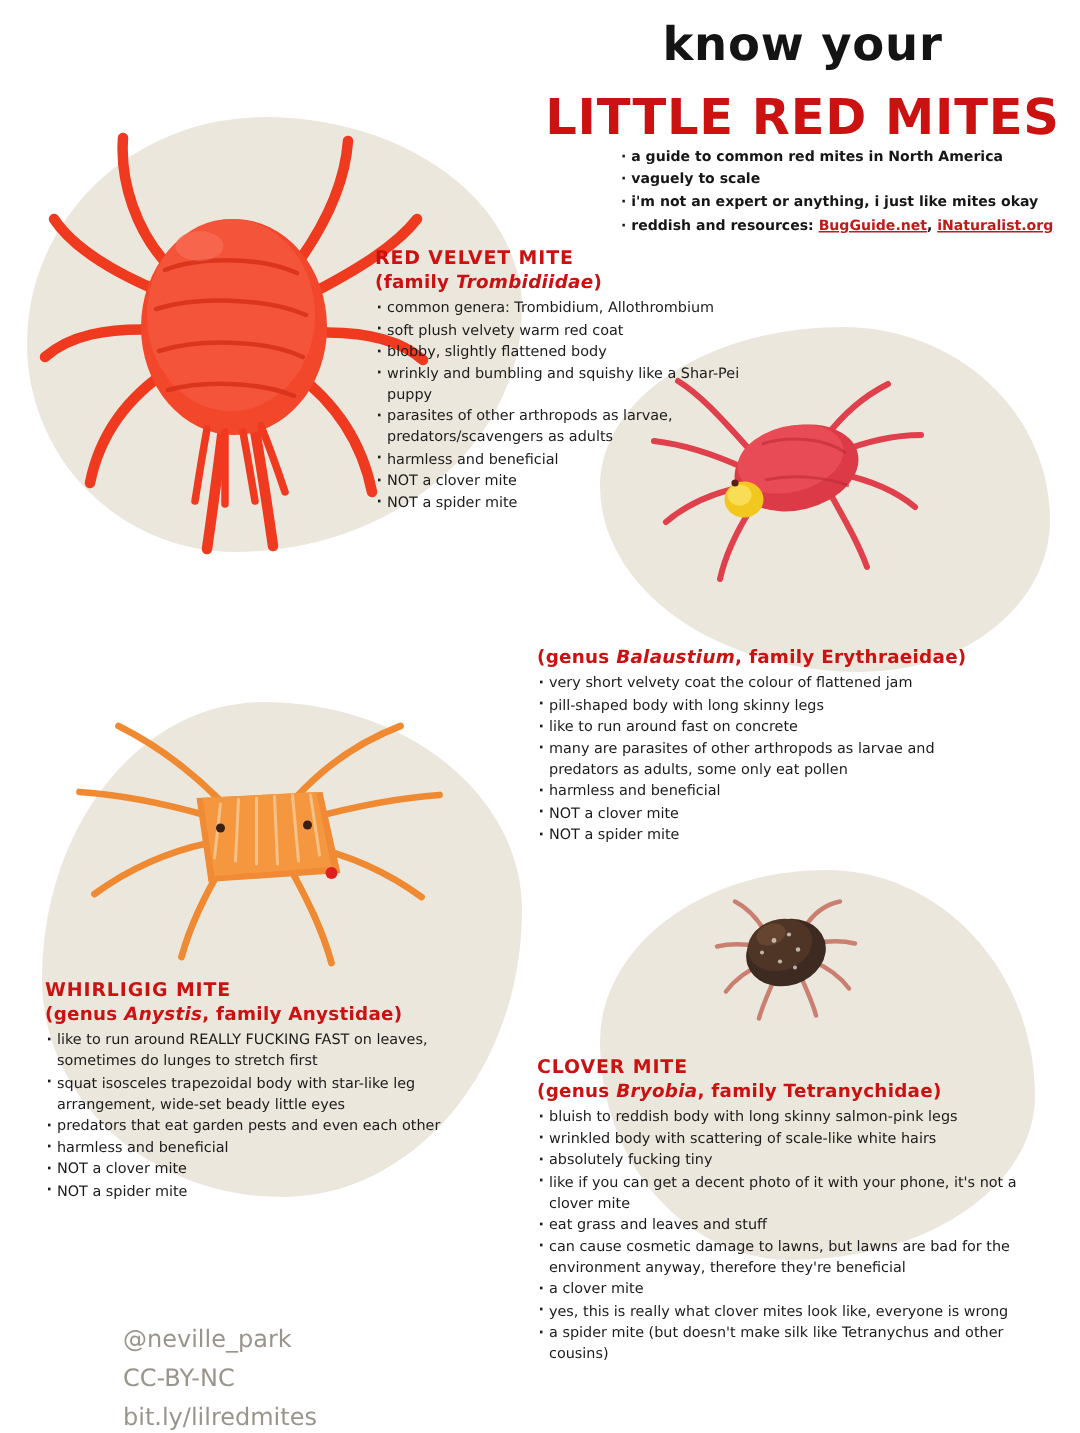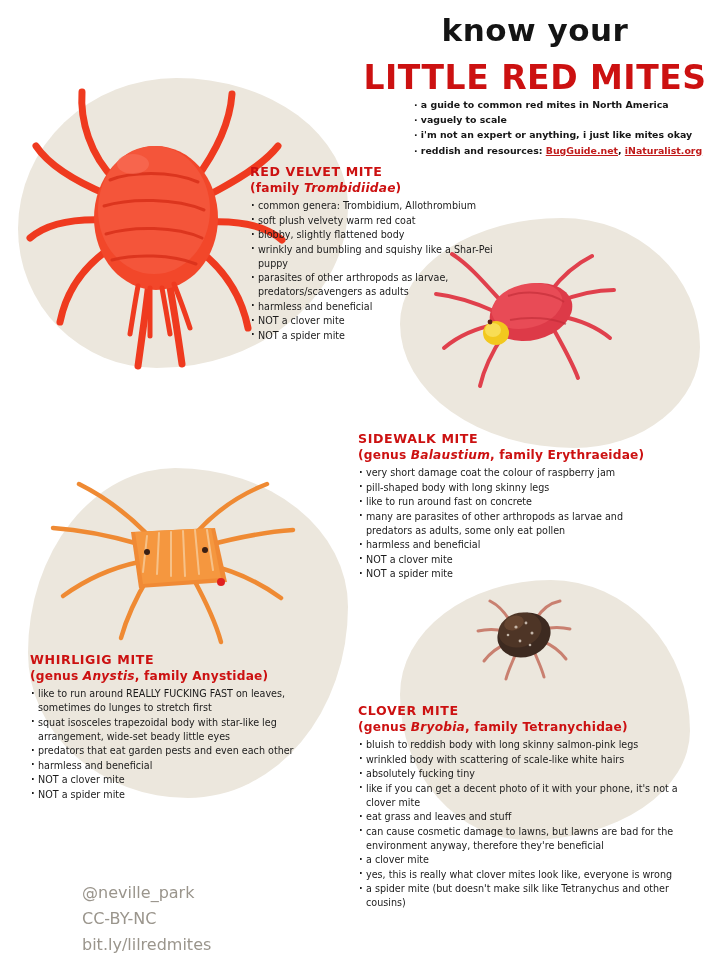--- a/index.html
+++ b/index.html
@@ -294,24 +294,23 @@
       <li>blobby, slightly flattened body</li>
       <li>wrinkly and bumbling and squishy like a Shar-Pei puppy</li>
       <li>parasites of other arthropods as larvae, predators/scavengers as adults</li>
       <li>harmless and beneficial</li>
       <li>NOT a clover mite</li>
       <li>NOT a spider mite</li>
     </ul>
   </div>
 
   <div class="species" id="sp-sidewalk">
-    <h2>SIDEWALK MITE</h2>
     <h3><span>(genus </span><i>Balaustium</i><span>, family Erythraeidae)</span></h3>
     <ul>
-      <li>very short damage coat the colour of raspberry jam</li>
+      <li>very short velvety coat the colour of flattened jam</li>
       <li>pill-shaped body with long skinny legs</li>
       <li>like to run around fast on concrete</li>
       <li>many are parasites of other arthropods as larvae and predators as adults, some only eat pollen</li>
       <li>harmless and beneficial</li>
       <li>NOT a clover mite</li>
       <li>NOT a spider mite</li>
     </ul>
   </div>
 
   <div class="species" id="sp-whirligig">

